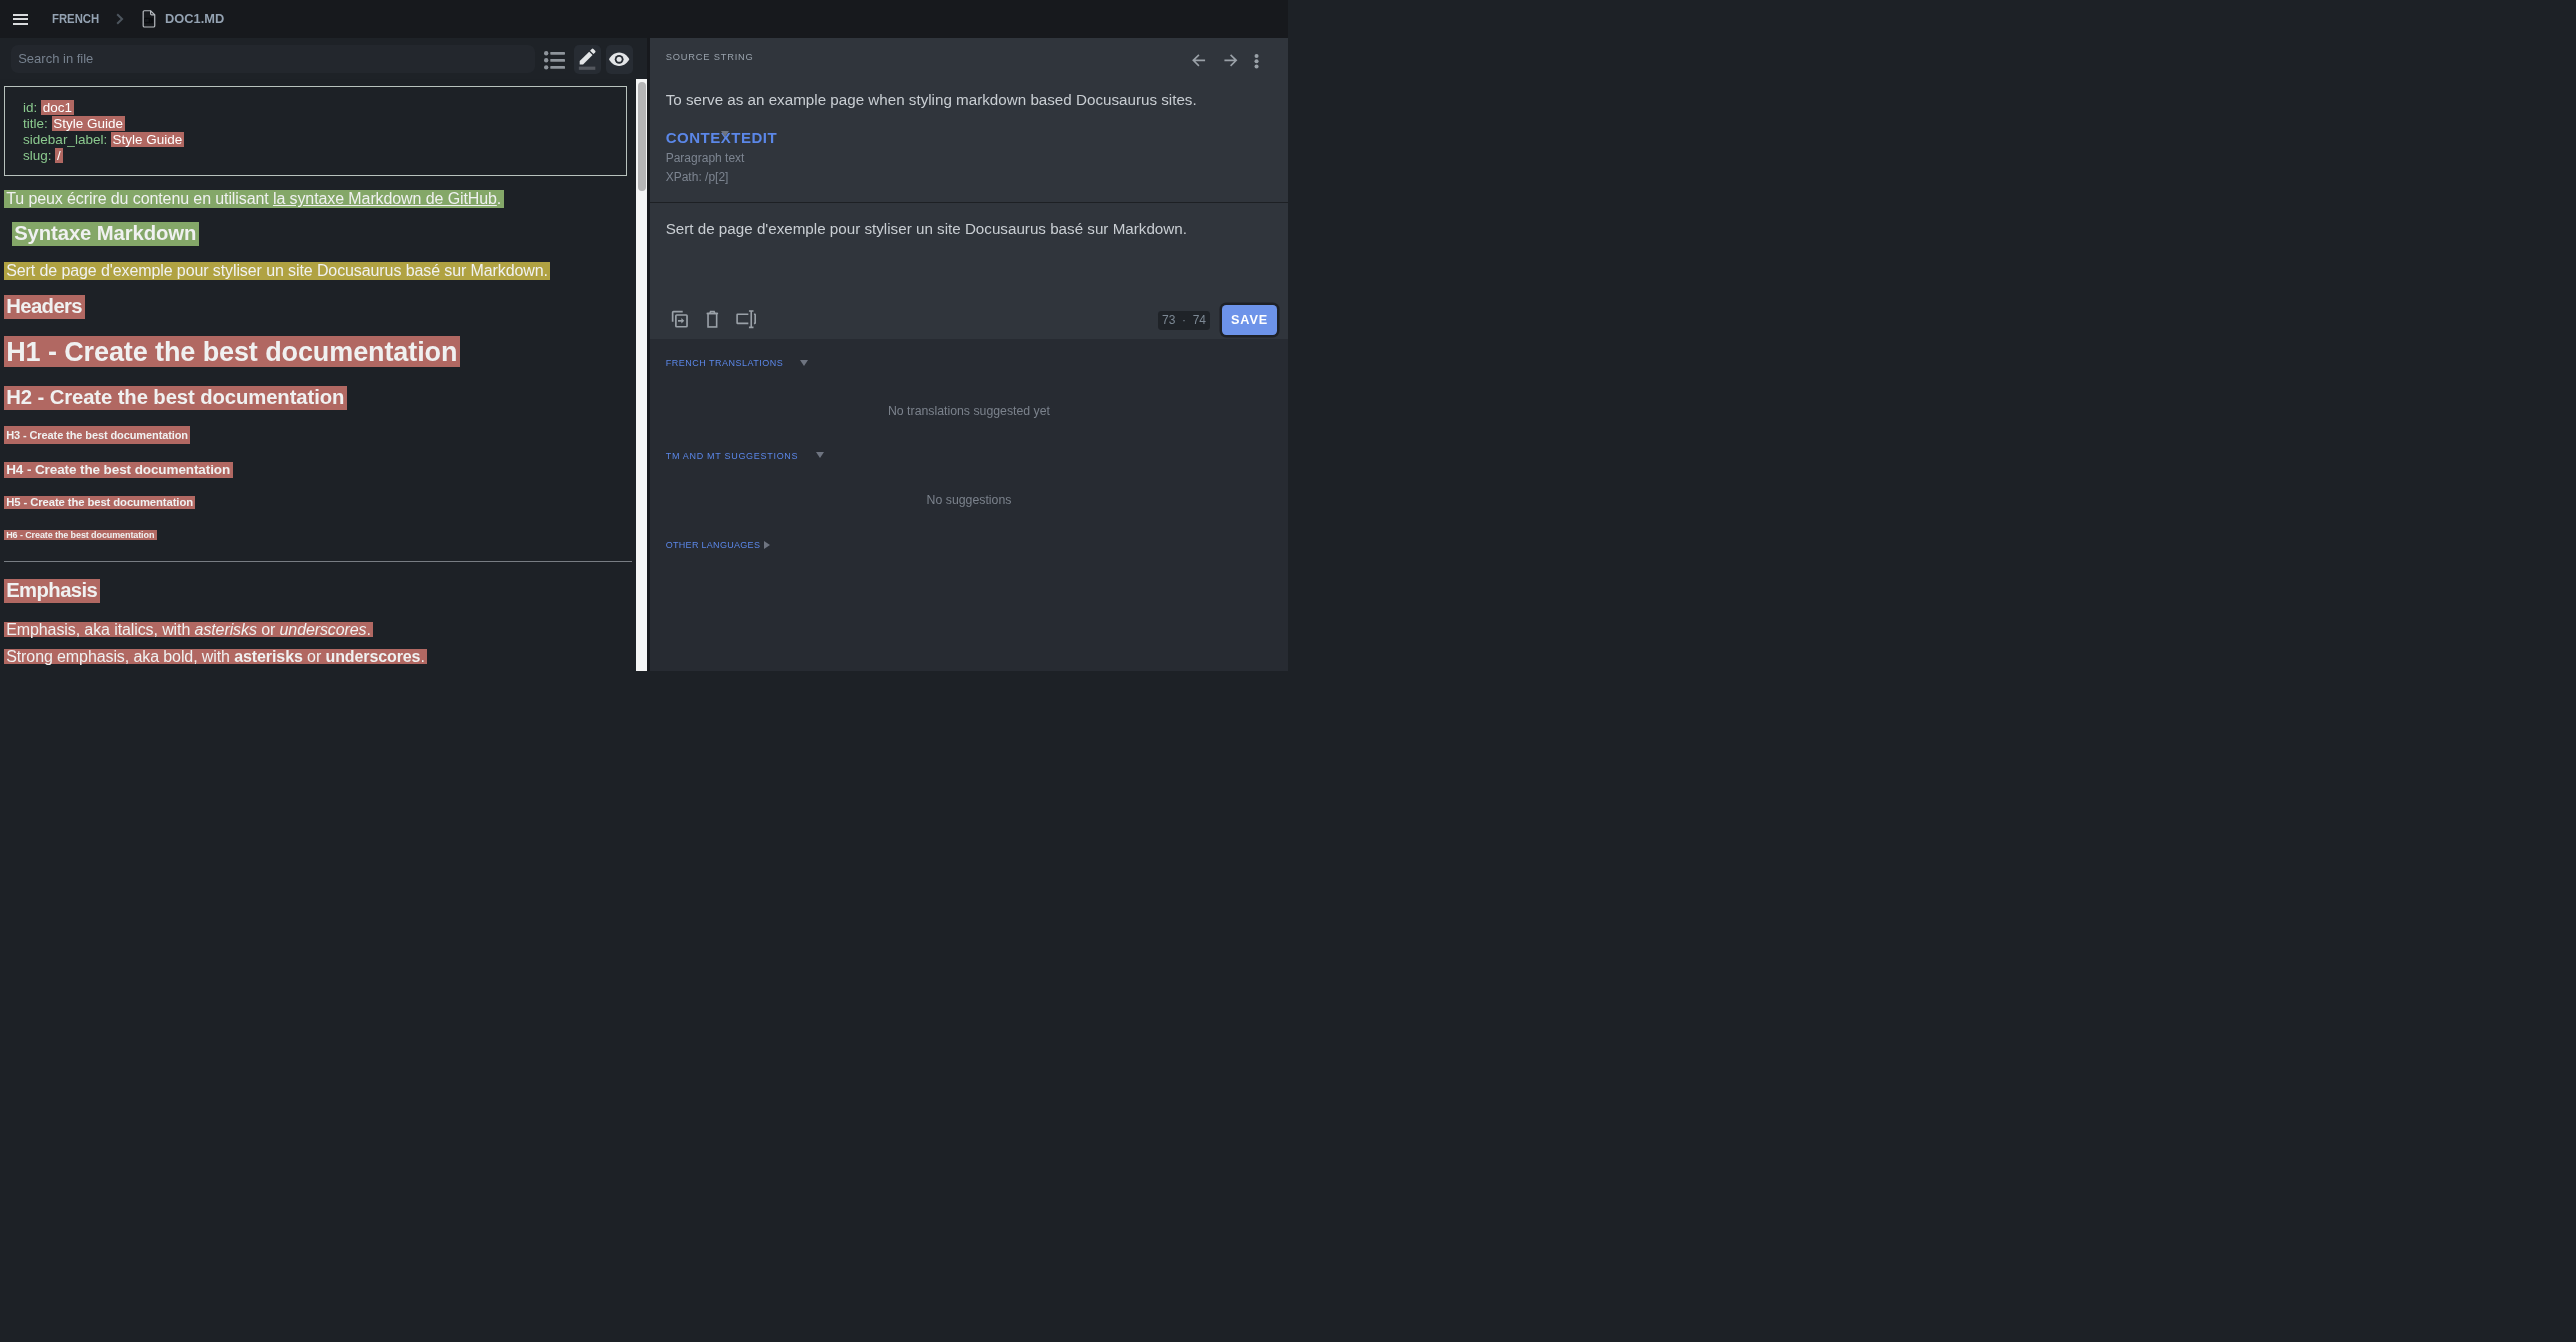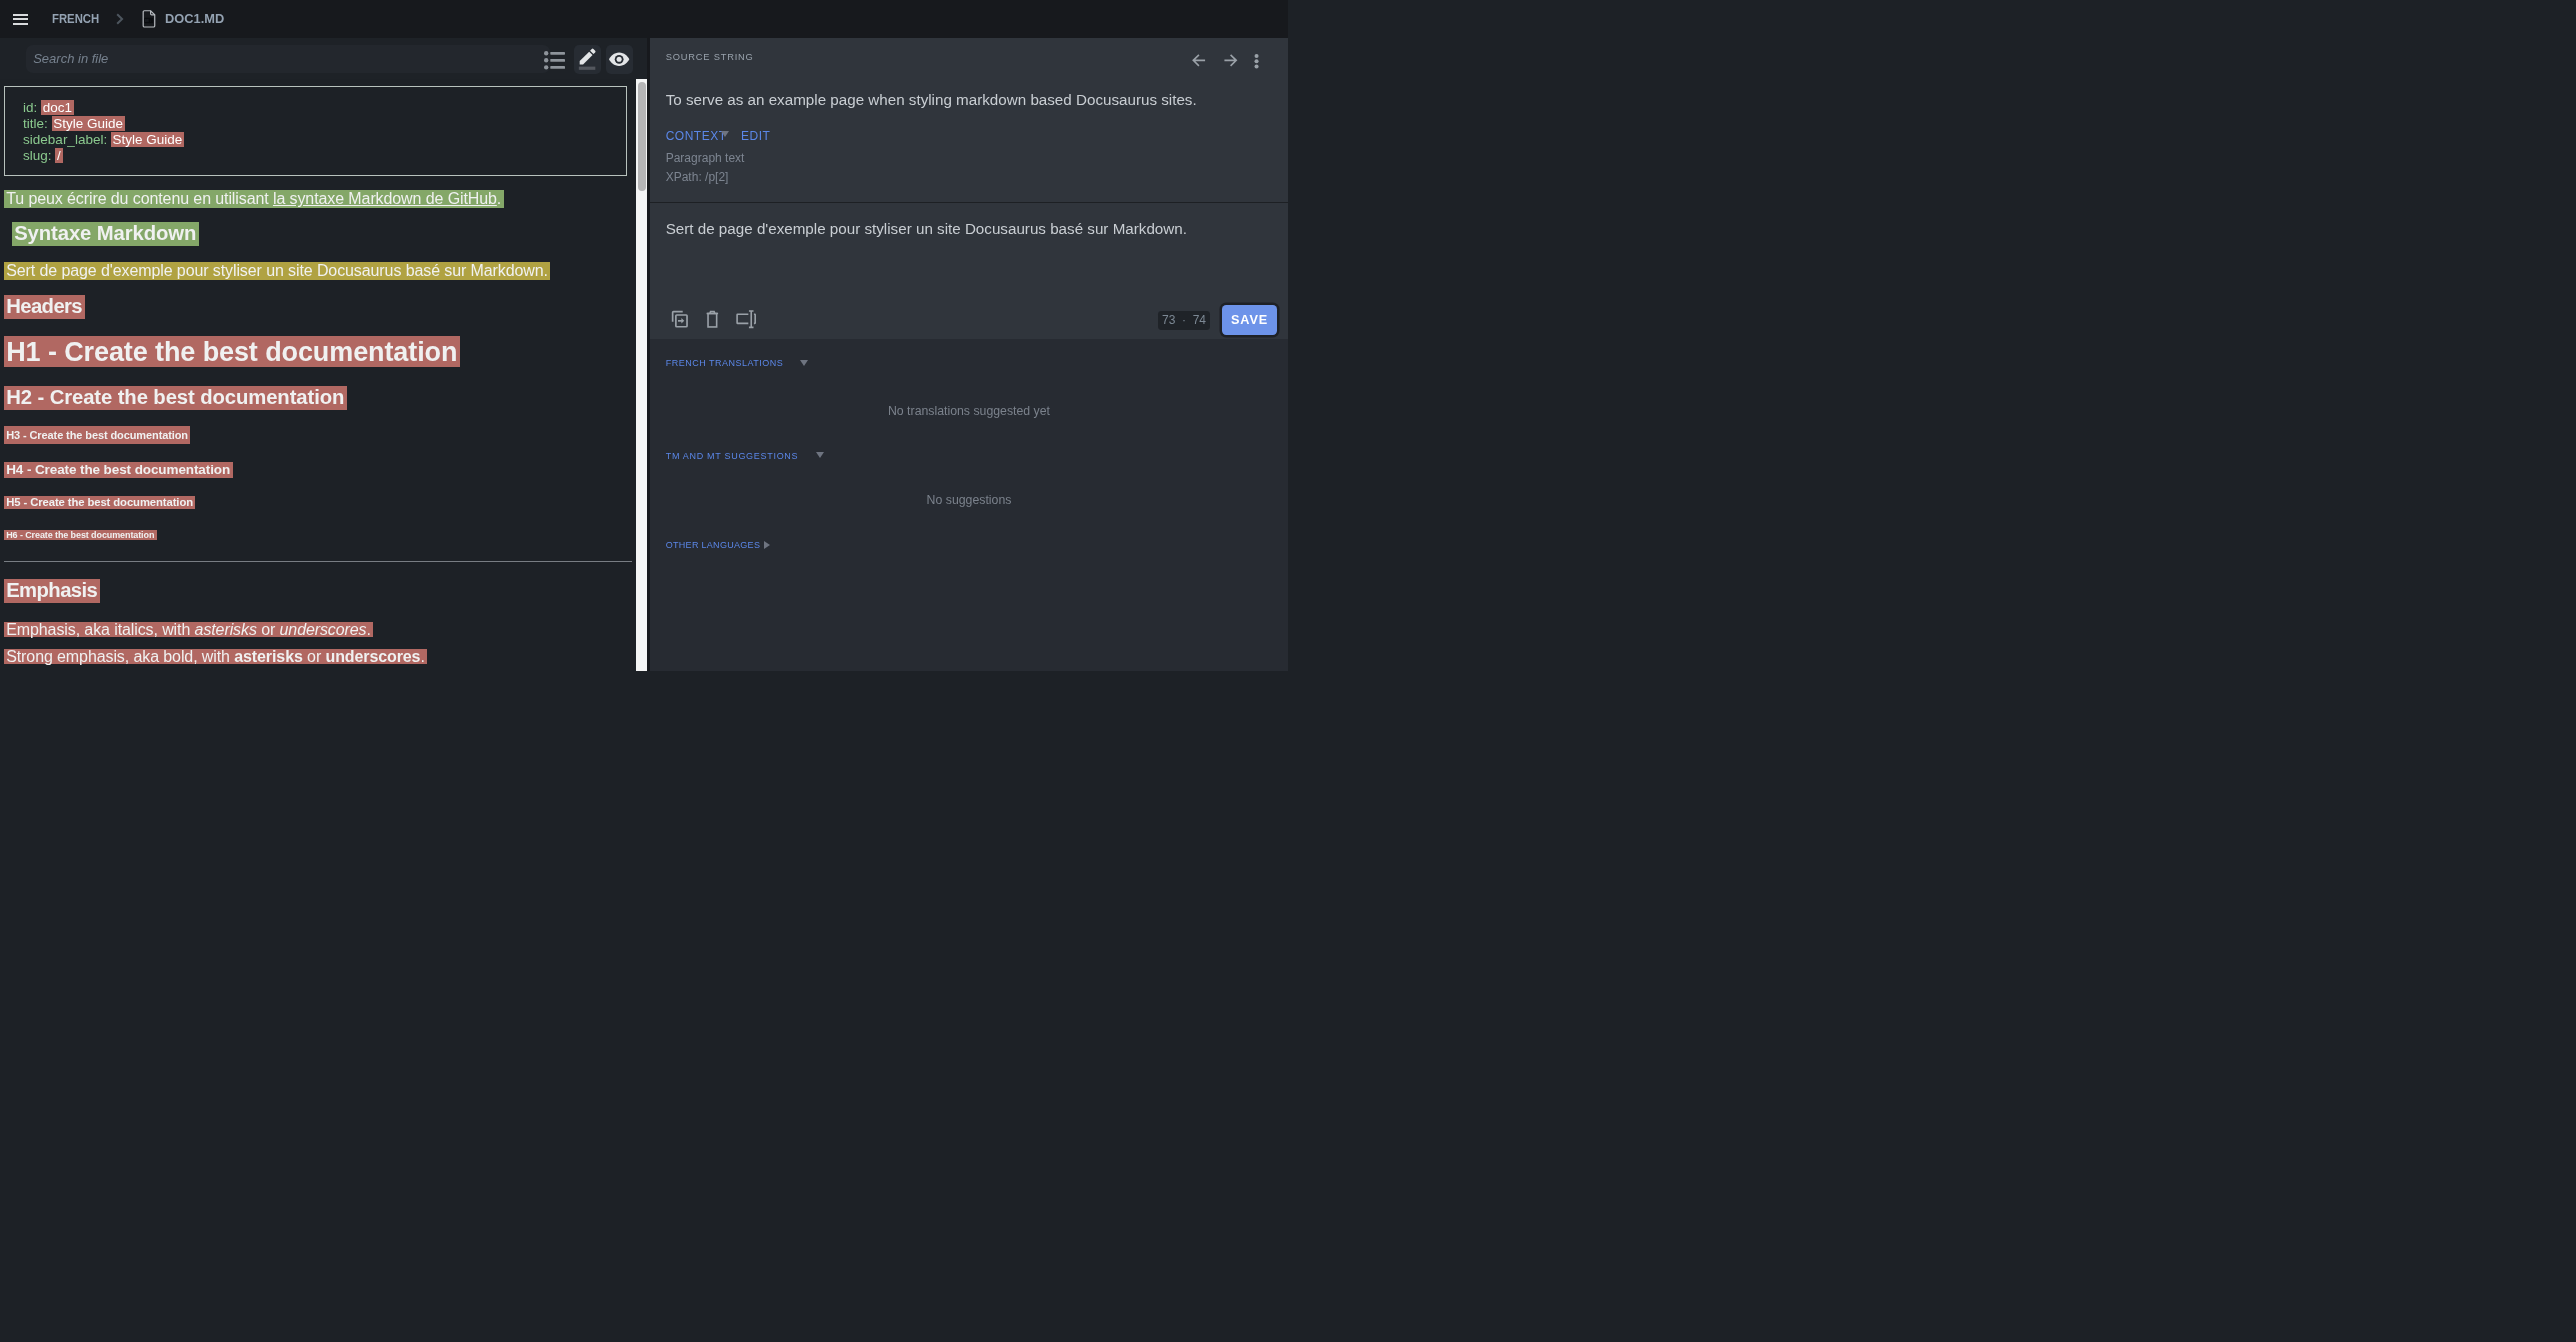--- a/index.html
+++ b/index.html
@@ -5,21 +5,21 @@
   * { margin:0; padding:0; box-sizing:border-box; }
   html,body { width:1288px; height:671px; overflow:hidden; }
   body { font-family:"Liberation Sans", sans-serif; background:#1d2126; position:relative; }
 
   .topbar { position:absolute; left:0; top:0; width:1288px; height:38px; background:#17191d; }
   .burger { position:absolute; left:12.7px; top:13.5px; width:15.2px; height:11px; }
   .burger div { height:2.2px; background:#d9dbdd; margin-bottom:2.4px; }
   .crumb { position:absolute; top:0; height:38px; line-height:38px; font-size:13.5px; font-weight:bold; color:#94a2b2; }
 
   .searchrow { position:absolute; left:0; top:38px; width:647px; height:41px; background:#1e2227; }
-  .sinput { position:absolute; left:26px; top:6.8px; width:524px; height:28px; background:#23272d; border-radius:6.8px; color:#76818e; font-size:13px; line-height:28px; padding-left:7.2px;font-style:italic; }
+  .sinput { position:absolute; left:11px; top:6.8px; width:524px; height:28px; background:#23272d; border-radius:6.8px; color:#76818e; font-size:13px; line-height:28px; padding-left:7.2px; }
   .iconbtn { position:absolute; top:6.8px; width:27px; height:29px; background:#272c33; border-radius:5.1px; }
 
   .content { position:absolute; left:0; top:79px; width:636px; height:592px; background:#1d2126; }
 
   .fmbox { position:absolute; left:4.1px; top:86px; width:623px; height:90px; border:0.8px solid #b8c2bd; }
   .code { position:absolute; left:18px; top:12.7px; font-size:13.5px; line-height:16px; color:#8bc98e; white-space:pre; }
   .vr { background:#b16862; color:#ffffff; padding:0 1.7px; }
 
   .blk { position:absolute; left:4.1px; white-space:nowrap; color:#f0f1f1; font-weight:bold; }
   .blk span { display:inline-block; padding:0 2.5px 0 2.1px; letter-spacing:-0.1px; }
@@ -41,21 +41,21 @@
   .thumb { position:absolute; left:1.7px; top:2.5px; width:8.5px; height:109px; background:#b5b5b6; border-radius:4.2px; }
   .gap { position:absolute; left:647px; top:38px; width:3px; height:633px; background:#17191d; }
 
   .right { position:absolute; left:650px; top:38px; width:638px; height:633px; }
   .sec1 { position:absolute; left:0; top:0; width:638px; height:164px; background:#30353c; }
   .sec2 { position:absolute; left:0; top:165px; width:638px; height:137px; background:#30353c; }
   .divline { position:absolute; left:0; top:164px; width:638px; height:0.8px; background:#1d2024; }
   .sec3 { position:absolute; left:0; top:301px; width:638px; height:332px; background:#272b32; }
 
   .rlabel { position:absolute; font-size:9.3px; letter-spacing:0.8px; color:#9aa3ad; }
-  .rblue { position:absolute; font-size:12px; letter-spacing:0.5px; color:#5b87e8; font-weight:normal; }
+  .rblue { position:absolute; font-size:15px; letter-spacing:0.5px; color:#5b87e8; font-weight:bold; }
   .rtext { position:absolute; font-size:15.2px; color:#c9ced3; }
   .rmuted { position:absolute; font-size:12px; color:#7d8591; line-height:18.6px; }
   .rcenter { position:absolute; left:0; width:638px; text-align:center; font-size:12.3px; color:#7b828c; }
   .tri-d { position:absolute; width:0; height:0; border-left:4.2px solid transparent; border-right:4.2px solid transparent; border-top:6.3px solid #6e7480; }
   .tri-r { position:absolute; width:0; height:0; border-top:4.2px solid transparent; border-bottom:4.2px solid transparent; border-left:6.3px solid #6e7480; }
 
   .counter { position:absolute; left:508px; top:273px; width:52px; height:19px; background:#1f2328; border-radius:3.4px; color:#7c8894; font-size:12px; line-height:19px; text-align:center; }
   .save { position:absolute; left:572px; top:267px; width:55px; height:30px; background:#6d93e9; border-radius:4.2px; box-shadow:0 0 0 2.5px #1e2126; color:#fff; font-size:12.7px; font-weight:bold; letter-spacing:0.8px; line-height:30px; text-align:center; }
 </style>
 </head>

